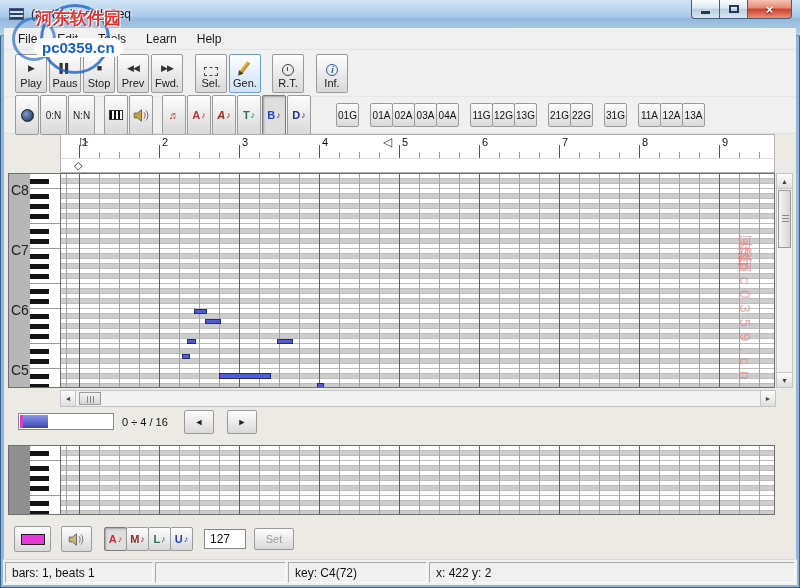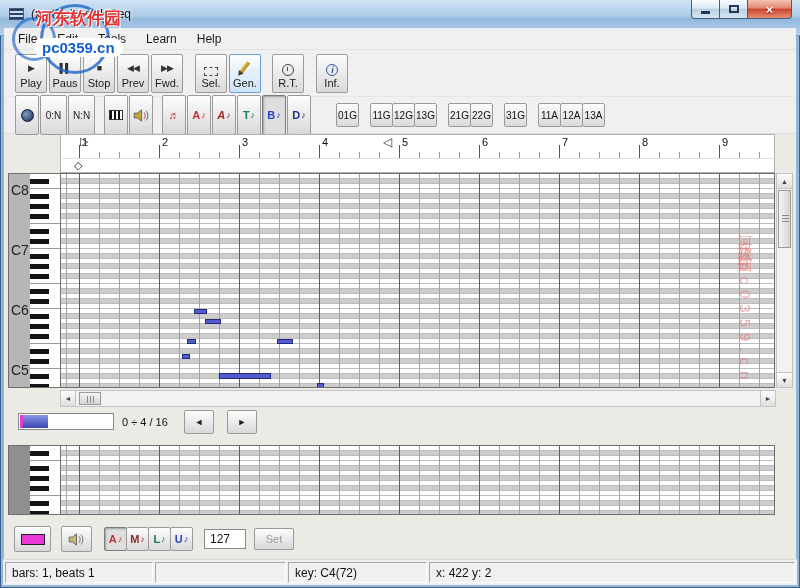--- a/index.html
+++ b/index.html
@@ -284,20 +284,25 @@
           <span class="vnote" style="color: rgb(31, 122, 77);">♪</span>
         </button><button class="t2btn pressed">
           <span class="mletter" style="color: rgb(39, 66, 196);">B</span>
           <span class="vnote" style="color: rgb(39, 66, 196);">♪</span>
         </button><button class="t2btn">
           <span class="mletter" style="color: rgb(35, 48, 143);">D</span>
           <span class="vnote" style="color: rgb(35, 48, 143);">♪</span>
         </button></span>
     <span id="pattern-groups"><span class="pgroup">
           <button class="pbtn">01G</button>
+        </span><span class="pgroup">
+          <button class="pbtn">01A</button>
+          <button class="pbtn">02A</button>
+          <button class="pbtn">03A</button>
+          <button class="pbtn">04A</button>
         </span><span class="pgroup">
           <button class="pbtn">11G</button>
           <button class="pbtn">12G</button>
           <button class="pbtn">13G</button>
         </span><span class="pgroup">
           <button class="pbtn">21G</button>
           <button class="pbtn">22G</button>
         </span><span class="pgroup">
           <button class="pbtn">31G</button>
         </span><span class="pgroup">

